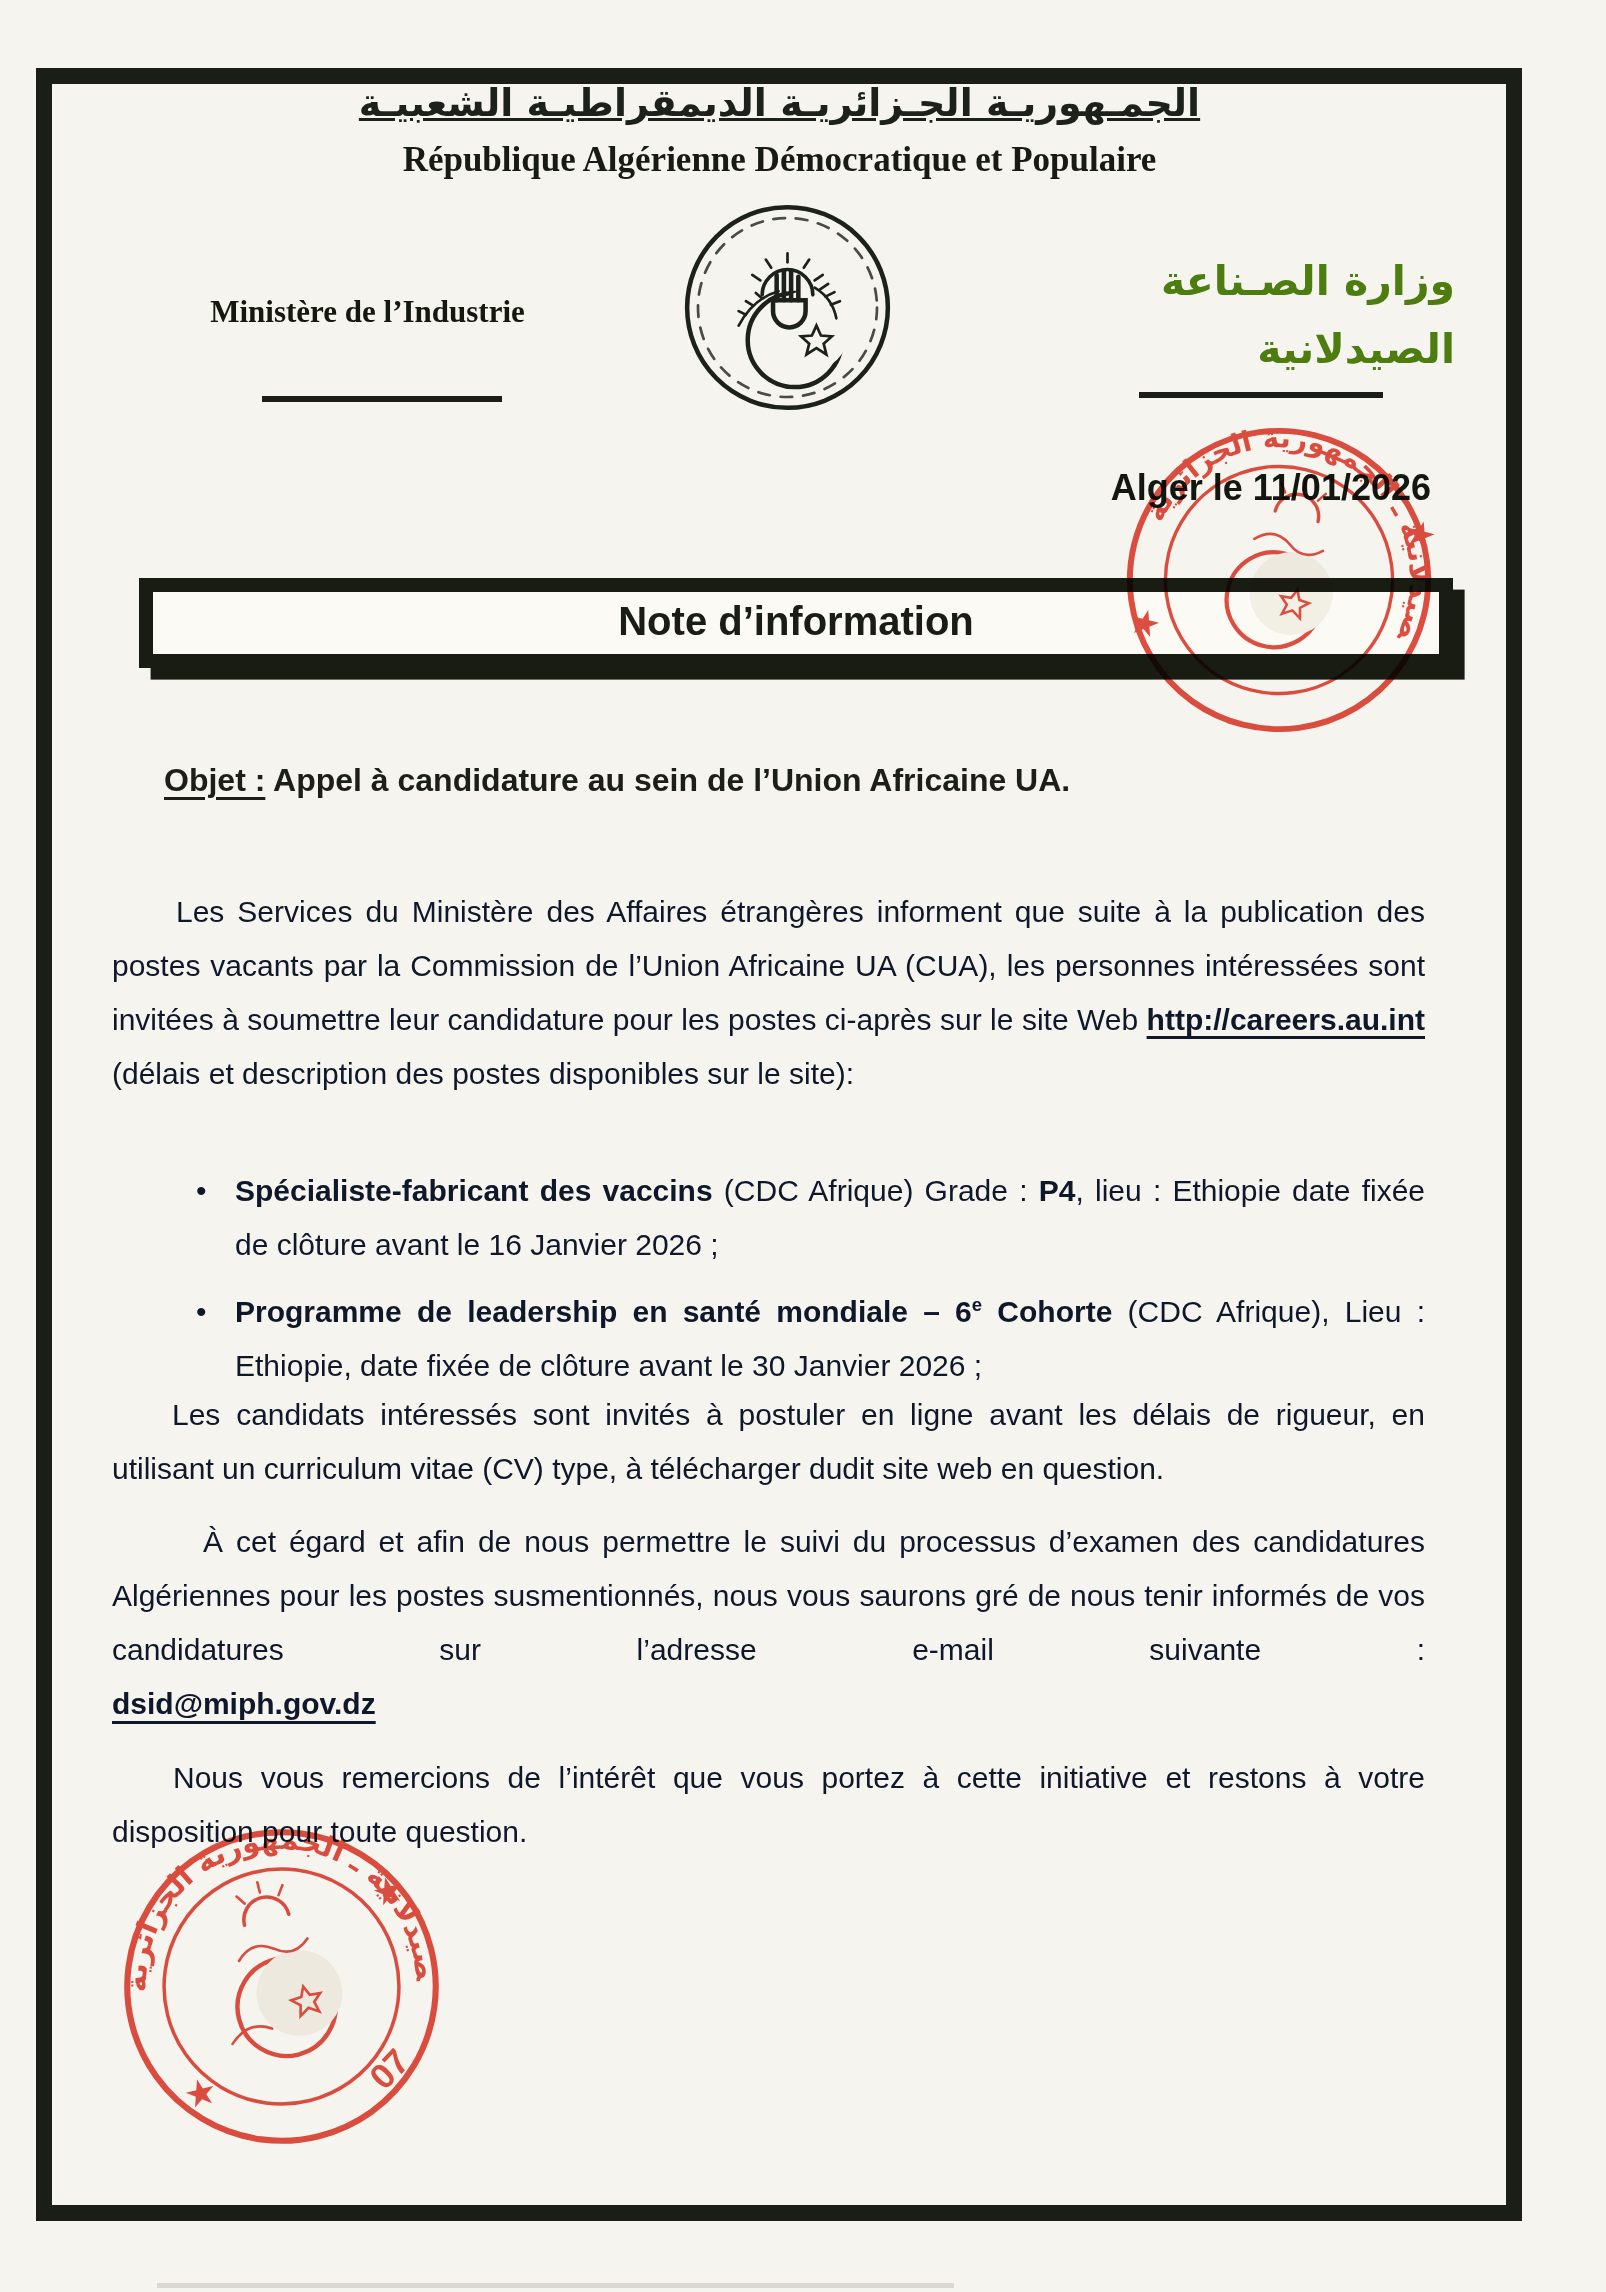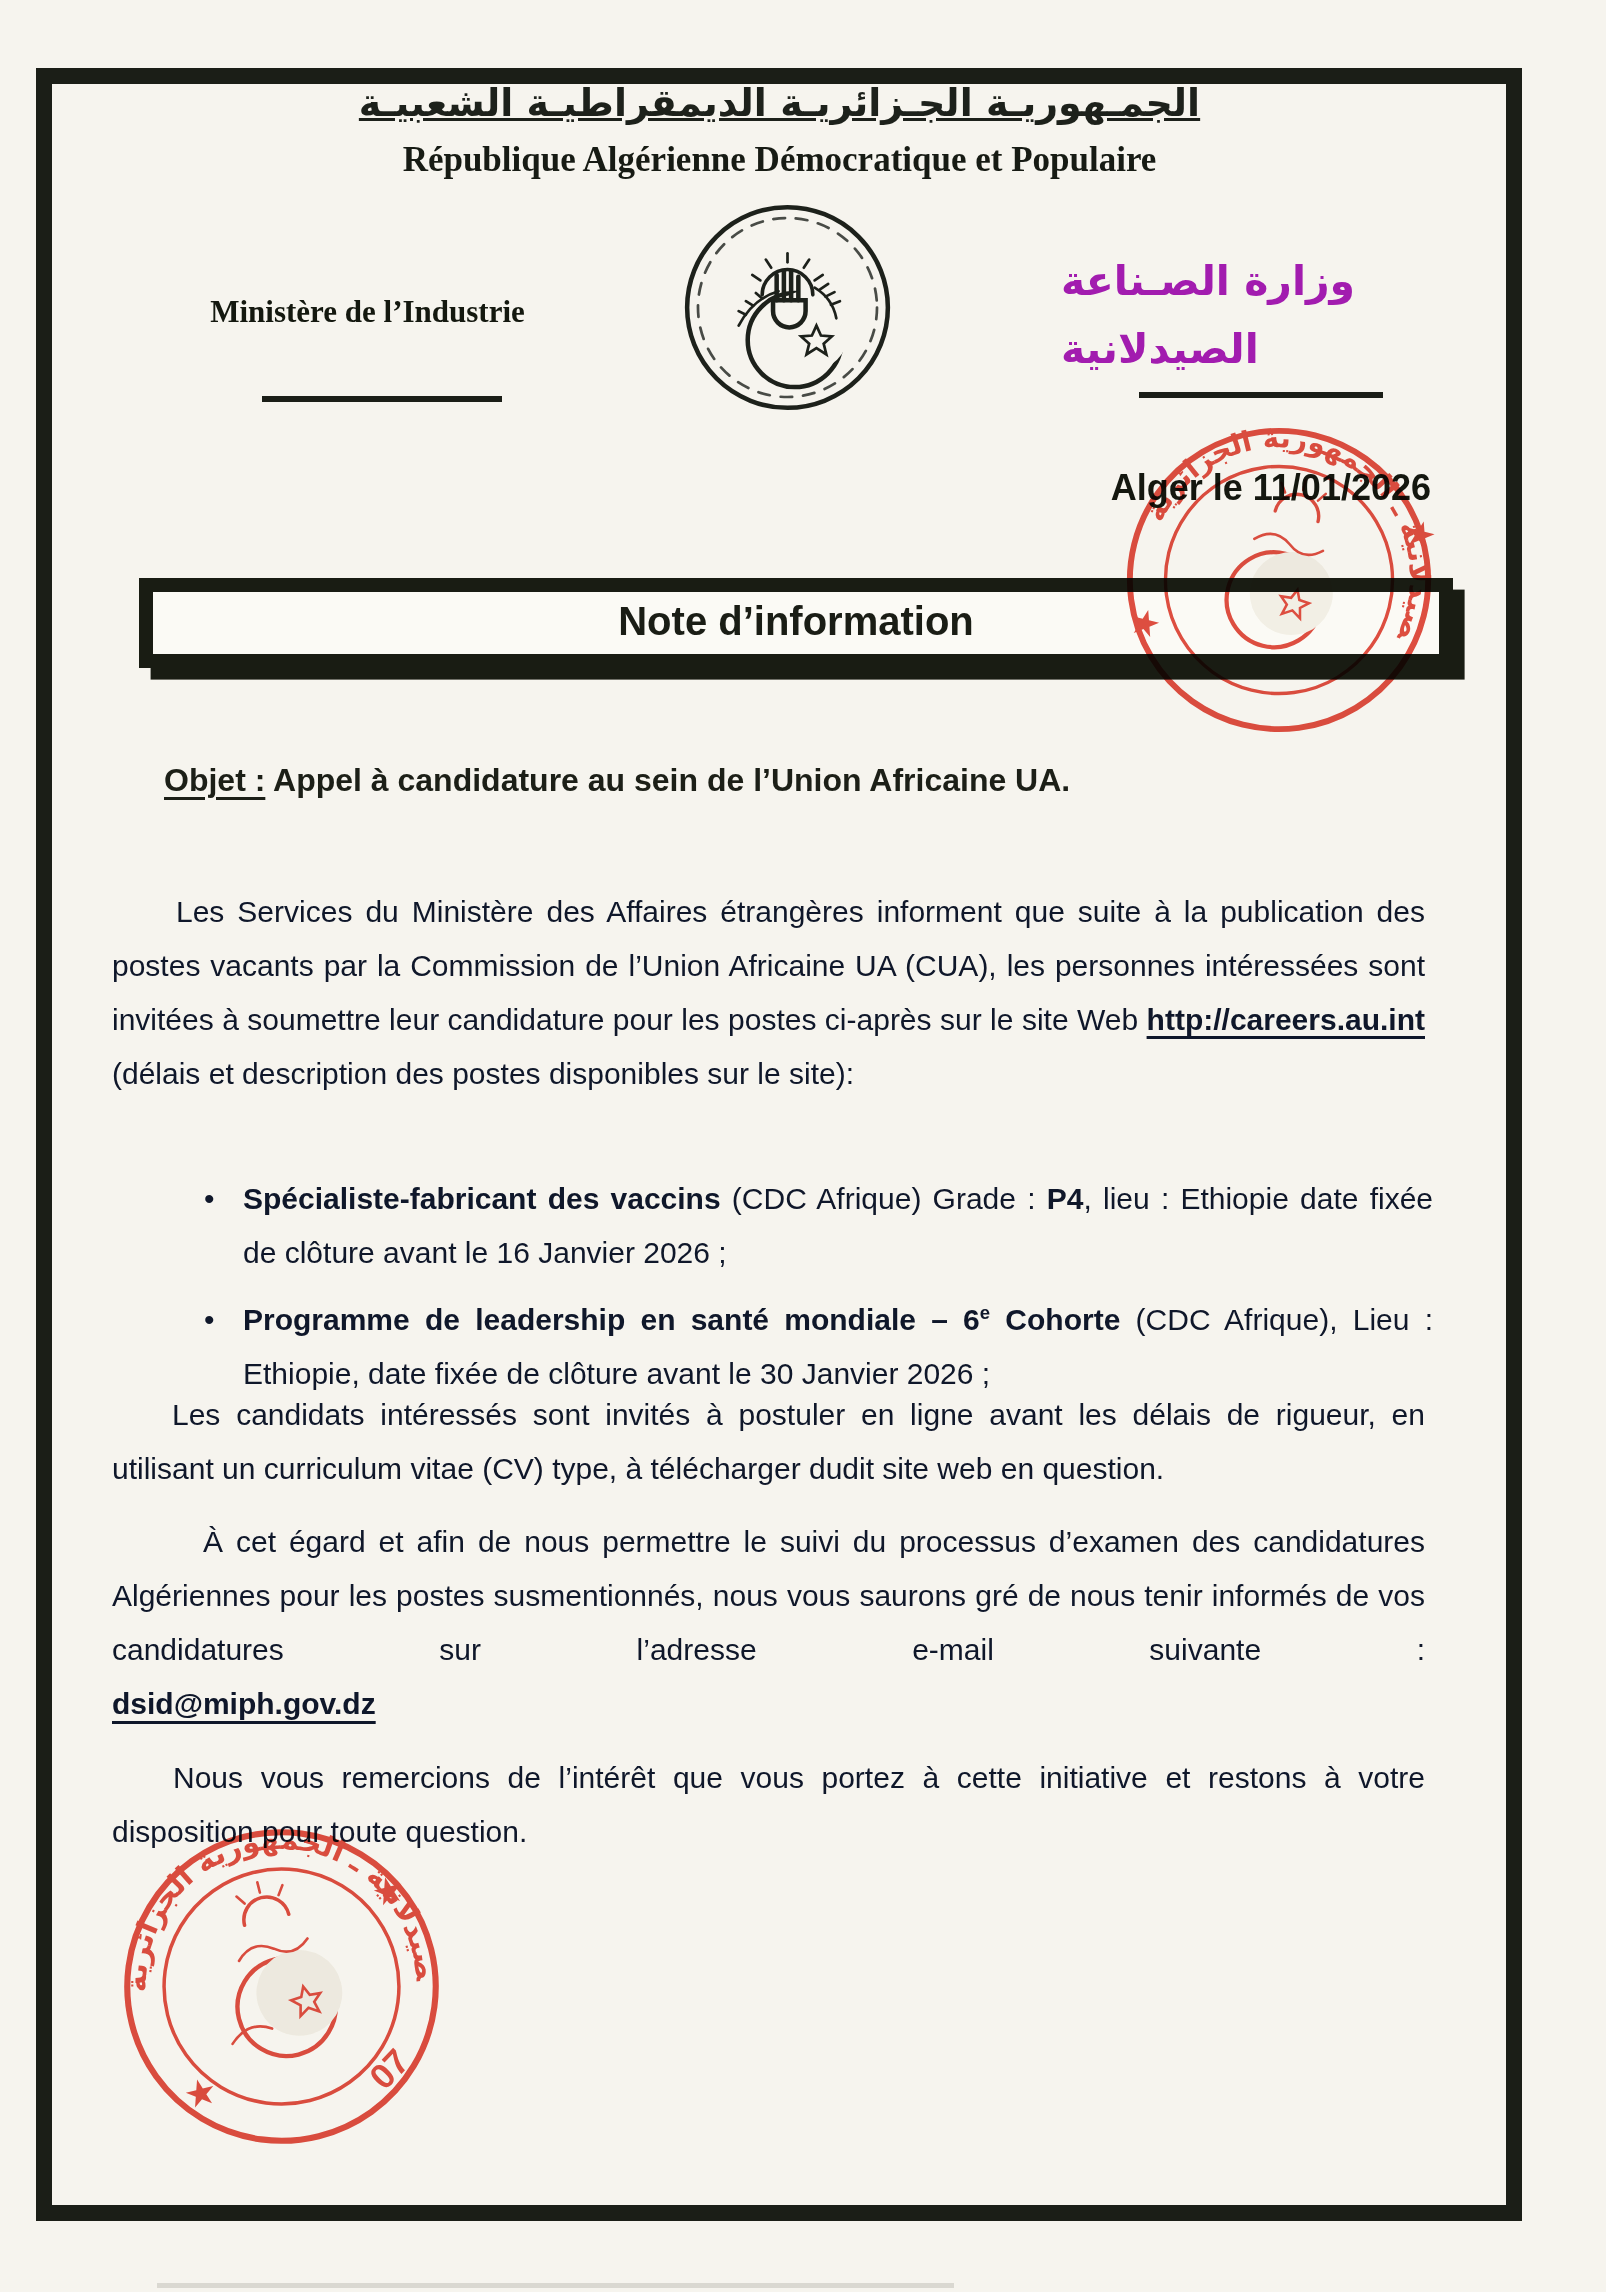--- a/index.html
+++ b/index.html
@@ -10,36 +10,36 @@
   
   .ar-republic{position:absolute;left:36px;top:81px;width:1487px;text-align:center;
      font-family:"DejaVu Sans",sans-serif;font-weight:bold;font-size:38px;color:#1d211b;direction:rtl;text-decoration:underline;}
   .fr-republic{position:absolute;left:36px;top:140px;width:1487px;text-align:center;
      font-family:"Liberation Serif",serif;font-weight:bold;font-size:35px;color:#171b14;}
   .emblem{position:absolute;left:679px;top:199px;width:217px;height:217px;}
   .ministry-fr{position:absolute;left:130px;top:288px;width:475px;text-align:center;
      font-family:"Liberation Serif",serif;font-weight:bold;font-size:31px;line-height:47px;color:#14180f;}
   .rule{position:absolute;background:#1b1e17;height:6.3px;}
   .rule-fr{left:262px;top:396px;width:240px;}
-  .ministry-ar{position:absolute;left:1061px;top:247px;width:394px;text-align:left;
-     font-family:"DejaVu Sans",sans-serif;font-weight:bold;font-size:41px;line-height:68px;color:#a21caf;direction:rtl;}
+  .ministry-ar{position:absolute;left:1061px;top:247px;width:394px;text-align:right;
+     font-family:"DejaVu Sans",sans-serif;font-weight:bold;font-size:41px;line-height:68px;color:#4d7c0f;direction:rtl;}
   .rule-ar{left:1139px;top:392px;width:244px;}
   .date-line{position:absolute;right:176px;top:467px;font-weight:bold;font-size:36px;color:#14170f;}
   
   .note-box{position:absolute;left:139px;top:578px;width:1314px;height:90px;box-sizing:border-box;
      border:14.3px solid #191c13;background:#fbfaf5;box-shadow:11.6px 11.6px 0 0 #191c13;}
   .note-title{width:100%;text-align:center;line-height:59px;font-weight:bold;font-size:40px;color:#1a1d15;}
   
   .txt{position:absolute;left:112px;width:1313px;font-size:30px;line-height:54px;
        text-align:justify;color:#0f172a;}
   .b{font-weight:bold;}
   .u{text-decoration:underline;text-decoration-thickness:2.7px;text-underline-offset:6.3px;}
   .objet{position:absolute;left:164px;top:762px;font-size:32px;font-weight:bold;color:#1c1f17;}
   .para1{top:885px;text-indent:64px;}
-  .bullets{top:1164px;margin:8px;padding:0;list-style:none;}
+  .bullets{top:1164px;margin:0;padding:0;list-style:none;}
   .bullets li{position:relative;padding-left:123px;line-height:54px;margin-bottom:12.5px;text-align:justify;}
   .bullets li::before{content:"•";position:absolute;left:84px;top:0;font-size:30px;}
   .para2{top:1388px;text-indent:60px;}
   .para3{top:1515px;}
   .para3 .p3main{text-indent:91px;text-align:justify;text-align-last:justify;}
   .para3 .email{display:block;font-weight:bold;text-decoration:underline;
       text-decoration-thickness:2.7px;text-underline-offset:7.2px;}
   .para4{top:1751px;text-indent:61px;}
   sup{font-size:0.62em;vertical-align:super;line-height:0;}
   

